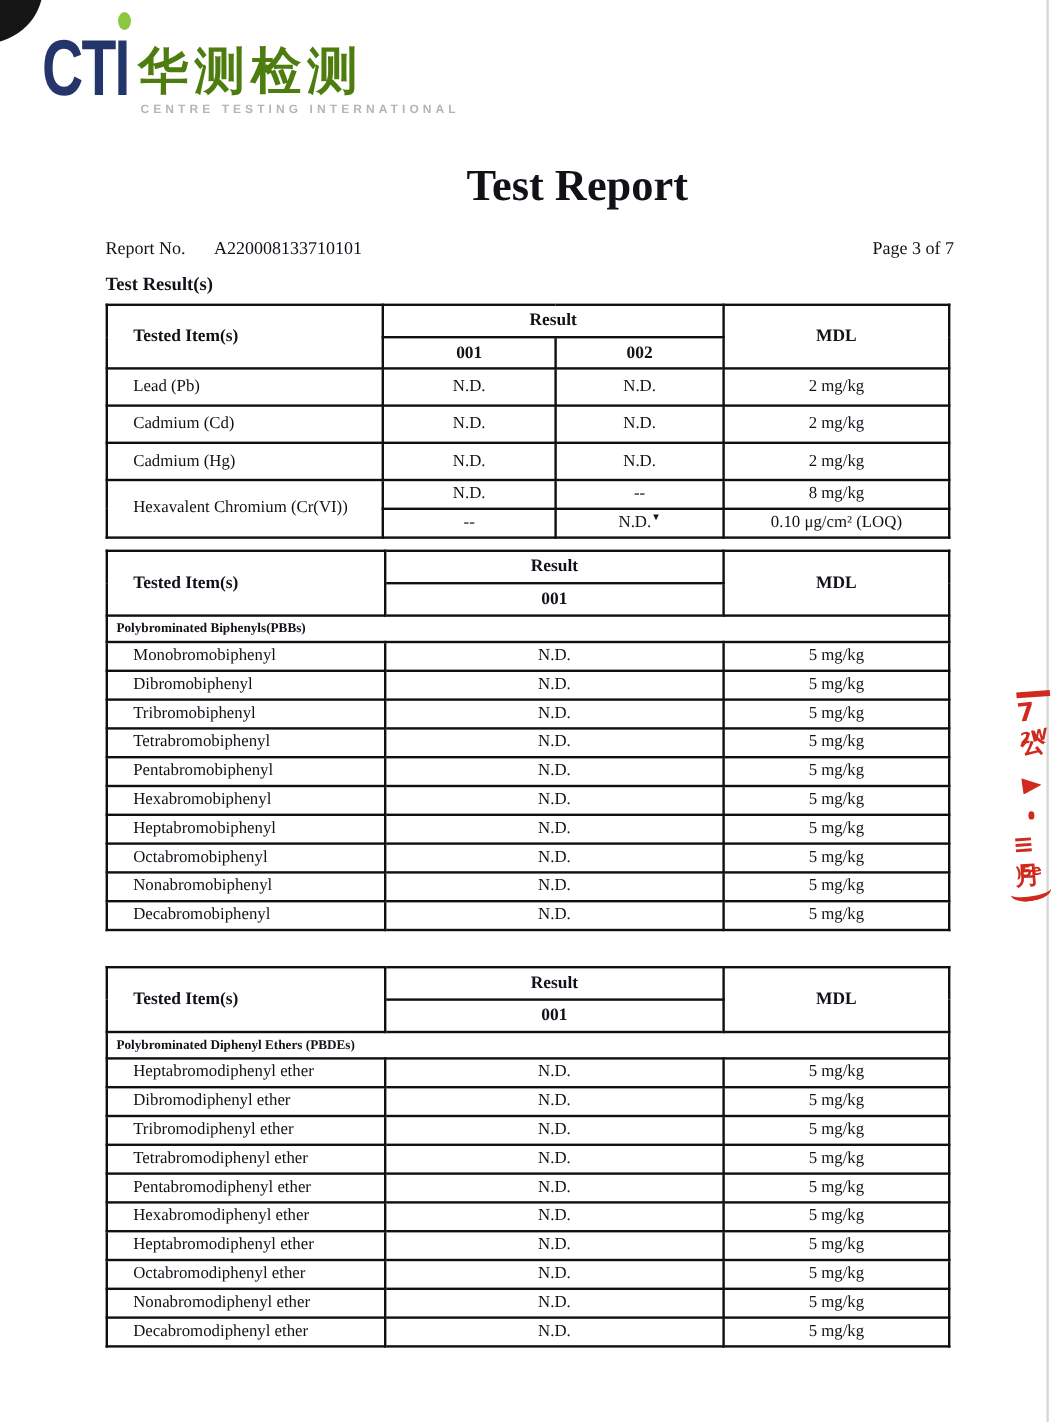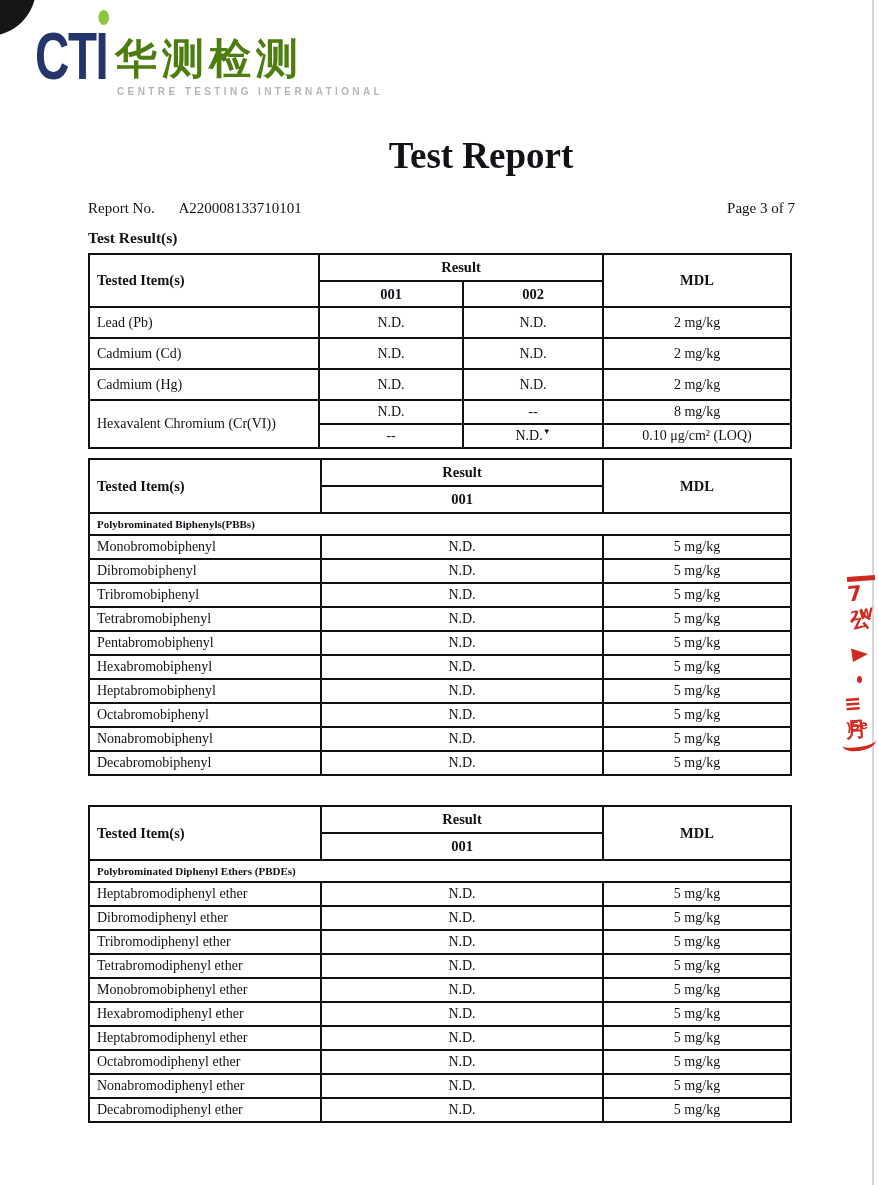--- a/index.html
+++ b/index.html
@@ -29,21 +29,21 @@
   .meta-row{position:absolute;left:88px;top:200px;width:707px;font-size:15px;}
   .meta-label{display:inline-block;}
   .meta-value{display:inline-block;margin-left:20px;}
   .meta-page{position:absolute;right:0;top:0;}
   .section-title{position:absolute;left:88px;top:229px;font-size:15.5px;font-weight:700;}
   
   table{border-collapse:collapse;table-layout:fixed;position:absolute;left:88px;background:#fff;}
   td,th{border:2px solid #101010;font-size:14px;padding:0;vertical-align:middle;
     text-align:center;overflow:hidden;white-space:nowrap;}
   th{font-weight:700;font-size:14.5px;}
-  td.left,th.left{text-align:left;padding-left:7px;}
+  td.left,th.left{text-align:left;padding-left:21px;}
   tr.h27{height:27px;} tr.h26{height:26px;} tr.h23{height:31px;} tr.h24{height:24px;} tr.h22{height:22px;}
   td.section{font-weight:700;font-size:11px;text-align:left;padding-left:7px;}
   sup.marker{font-size:8px;vertical-align:super;line-height:0;}
   #t1{top:253px;width:702px;}
   #t2{top:458px;width:702px;}
   #t3{top:805px;width:702px;}
   
   .stamp{position:absolute;color:#d02a1e;font-family:"DejaVu Sans",sans-serif;}
   .st-bar{left:847px;top:576px;width:28px;height:5px;background:#d02a1e;transform:rotate(-4deg);}
   .st-f0{left:849px;top:581px;font-size:21px;font-weight:700;transform:rotate(-6deg);}
@@ -228,21 +228,21 @@
         <td class="left">Tribromodiphenyl ether</td>
         <td>N.D.</td>
         <td>5 mg/kg</td>
       </tr>
       <tr class="h24">
         <td class="left">Tetrabromodiphenyl ether</td>
         <td>N.D.</td>
         <td>5 mg/kg</td>
       </tr>
       <tr class="h24">
-        <td class="left">Monobromobiphenyl ether</td>
+        <td class="left">Pentabromodiphenyl ether</td>
         <td>N.D.</td>
         <td>5 mg/kg</td>
       </tr>
       <tr class="h24">
         <td class="left">Hexabromodiphenyl ether</td>
         <td>N.D.</td>
         <td>5 mg/kg</td>
       </tr>
       <tr class="h24">
         <td class="left">Heptabromodiphenyl ether</td>

